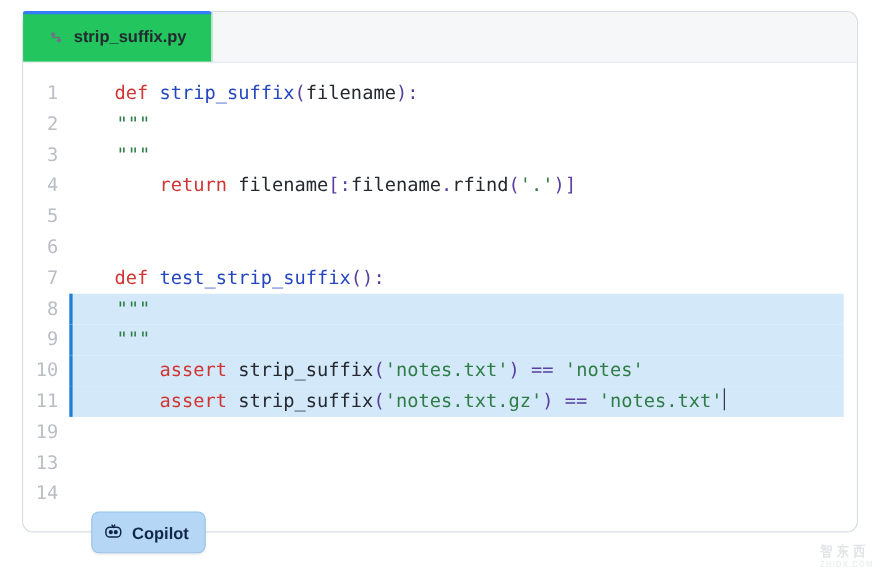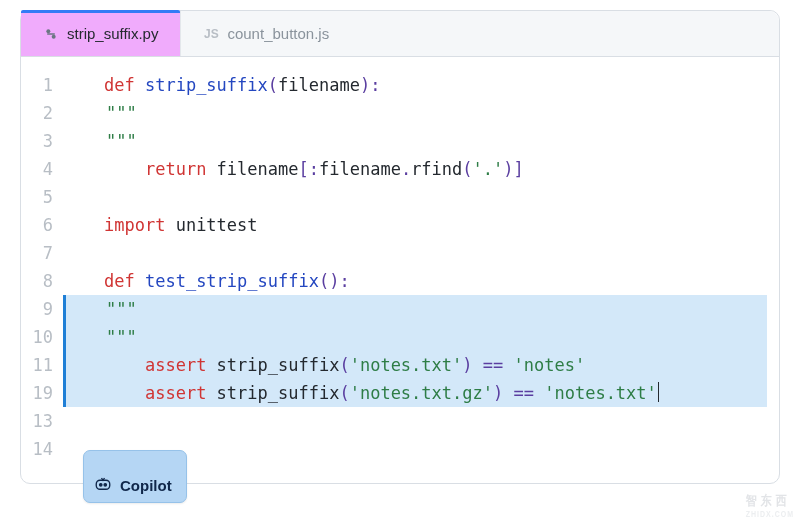--- a/index.html
+++ b/index.html
@@ -32,23 +32,23 @@
     align-items: center;
     gap: 8px;
     padding: 0 22px;
     font-size: 15px;
     color: #8a939c;
     cursor: pointer;
     border-right: 1px solid #e3e7eb;
     position: relative;
   }
   .tab.active {
-    background: #f0abfc;
+    background: #22c55e;
     color: #24292f;
-    font-weight: 400;
+    font-weight: 700;
   }
   .tab.active::before {
     content: "";
     position: absolute;
     top: -1px; left: 0; right: 0;
     height: 3px;
     background: #347bf6;
     border-radius: 2px 2px 0 0;
   }
   .tab .file-icon {
@@ -106,21 +106,21 @@
     margin-left:1px;
   }
   .copilot-badge {
     position: absolute;
     left: 62px;
     bottom: -20px;
     background: #b5d6f4;
     color: #10274a;
     border: 1px solid #96c2e9;
     border-radius: 7px;
-    padding: 24px 14px 6px 10px;
+    padding: 8px 14px 6px 10px;
     font-size: 15px;
     font-weight: 600;
     display: inline-flex;
     align-items: center;
     gap: 8px;
     box-shadow: 0 1px 2px rgba(0,0,0,0.08);
   }
   .copilot-badge svg { width:18px; height:18px; }
   .watermark {
     position: fixed;
@@ -142,24 +142,20 @@
   <div class="tab-bar">
     <div class="tab active">
       <span class="file-icon" style="color:#6b7682">
         <svg viewBox="0 0 24 24" width="16" height="16" fill="currentColor">
             <circle cx="8" cy="8" r="3"></circle>
             <circle cx="16" cy="16" r="3"></circle>
             <rect x="6" y="11" width="12" height="2" rx="1"></rect>
           </svg>
       </span>
       <span>strip_suffix.py</span>
-    </div>
-    <div class="tab" style="border-right:none">
-      <span class="file-icon" style="color:#b8bec5;font-size:12px;font-weight:800">JS</span>
-      <span>count_button.js</span>
     </div>
   </div>
 
   <div class="code-area">
     <div class="gutter" id="gutter">
         <div class="ln">1</div>
         <div class="ln">2</div>
         <div class="ln">3</div>
         <div class="ln">4</div>
         <div class="ln">5</div>
@@ -172,21 +168,20 @@
         <div class="ln">19</div>
         <div class="ln">13</div>
         <div class="ln">14</div>
       </div>
     <div class="code" id="code">
         <div class="line"><span class="kw">def </span><span class="fn">strip_suffix</span><span class="paren">(</span><span class="plain">filename</span><span class="paren">)</span><span class="op">:</span></div>
         <div class="line"><span class="indent plain">    </span><span class="str">"""</span></div>
         <div class="line"><span class="indent plain">    </span><span class="str">"""</span></div>
         <div class="line"><span class="indent plain">    </span><span class="kw">return</span><span class="plain"> filename</span><span class="op">[:</span><span class="plain">filename</span><span class="op">.</span><span class="plain">rfind</span><span class="paren">(</span><span class="str">'.'</span><span class="paren">)</span><span class="op">]</span></div>
         <div class="line"></div>
-        <div class="line"><span class="kw">import</span><span class="plain"> unittest</span></div>
         <div class="line"></div>
         <div class="line"><span class="kw">def </span><span class="fn">test_strip_suffix</span><span class="paren">()</span><span class="op">:</span></div>
         <div class="line hl"><span class="indent plain">    </span><span class="str">"""</span></div>
         <div class="line hl"><span class="indent plain">    </span><span class="str">"""</span></div>
         <div class="line hl"><span class="indent plain">    </span><span class="kw">assert</span><span class="plain"> strip_suffix</span><span class="paren">(</span><span class="str">'notes.txt'</span><span class="paren">)</span><span class="plain"> </span><span class="op">==</span><span class="plain"> </span><span class="str">'notes'</span></div>
         <div class="line hl"><span class="indent plain">    </span><span class="kw">assert</span><span class="plain"> strip_suffix</span><span class="paren">(</span><span class="str">'notes.txt.gz'</span><span class="paren">)</span><span class="plain"> </span><span class="op">==</span><span class="plain"> </span><span class="str">'notes.txt'</span><span class="cursor"></span></div>
       </div>
   </div>
 
   <div class="copilot-badge">

